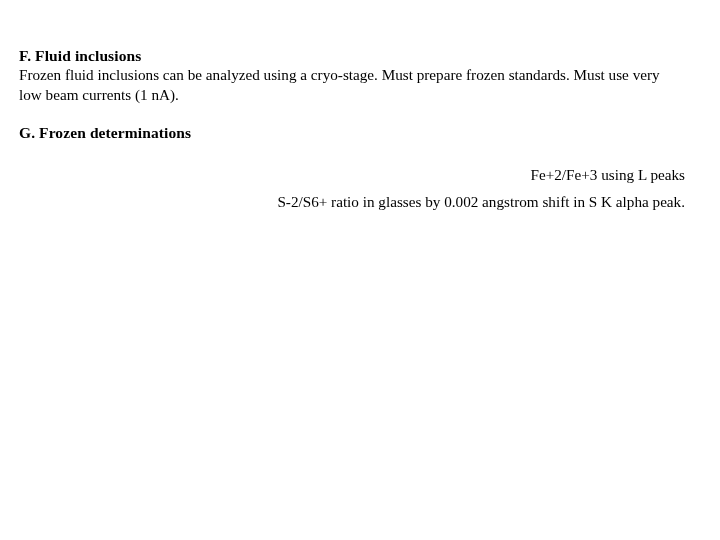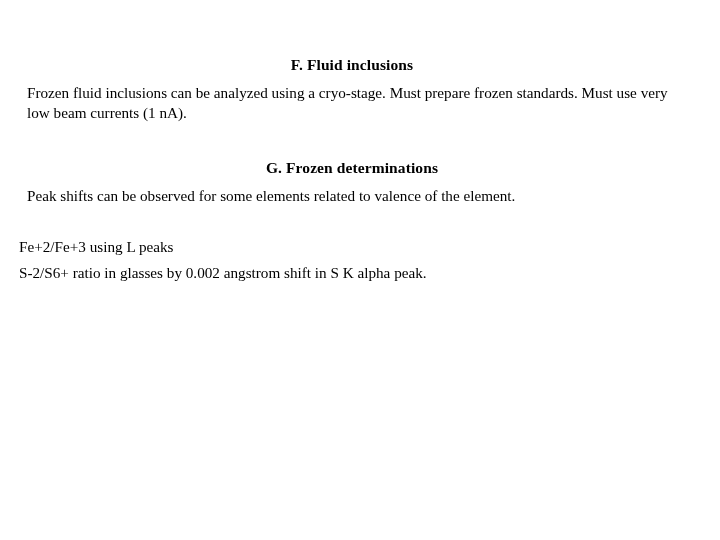--- a/index.html
+++ b/index.html
@@ -36,46 +36,46 @@
 
   .section {
     margin: 0;
     padding: 0;
   }
 
   .section-heading {
     font-weight: bold;
     font-size: 15.5px;
     line-height: 19px;
-    margin: 9px;
+    margin: 0;
     letter-spacing: 0.1px;
-    text-align: center;
   }
 
   .section-body {
     font-weight: normal;
     font-size: 15.2px;
     line-height: 19.6px;
-    margin: 8px;
+    margin: 0;
     text-align: left;
   }
 
   .gap-sm {
     height: 19px;
   }
 
   .gap-md {
     height: 23px;
   }
 
   .standalone-line {
     font-weight: normal;
     font-size: 15.2px;
     line-height: 19.6px;
     margin: 0;
+    text-align: right;
   }
 
   .spacer-line {
     height: 7px;
   }
 </style>
 </head>
 <body style="color: rgb(0, 0, 0);">
 
 <div class="slide" style="background: rgb(255, 255, 255);">
@@ -83,21 +83,20 @@
 
     <div class="section">
       <p class="section-heading">F.  Fluid inclusions</p>
       <p class="section-body">Frozen fluid inclusions can be analyzed using a cryo-stage.  Must prepare frozen standards.  Must use very low beam currents (1 nA).</p>
     </div>
 
     <div class="gap-sm"></div>
 
     <div class="section">
       <p class="section-heading">G.  Frozen determinations</p>
-      <p class="section-body">Peak shifts can be observed for some elements related to valence of the element.</p>
     </div>
 
     <div class="gap-md"></div>
 
     <div class="notes">
       <p class="standalone-line">Fe+2/Fe+3 using L peaks</p>
       <div class="spacer-line"></div>
       <p class="standalone-line">S-2/S6+ ratio in glasses by 0.002 angstrom shift in S K alpha peak.</p>
     </div>
 

